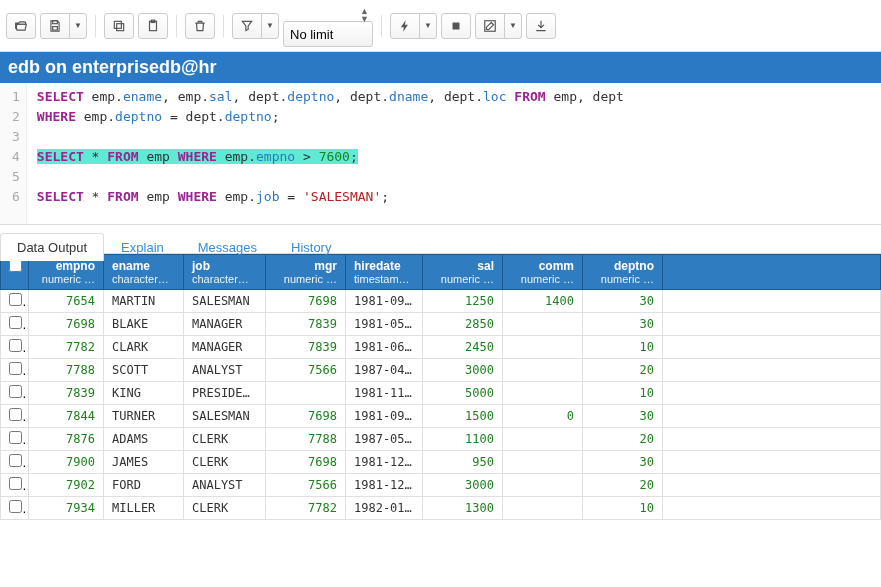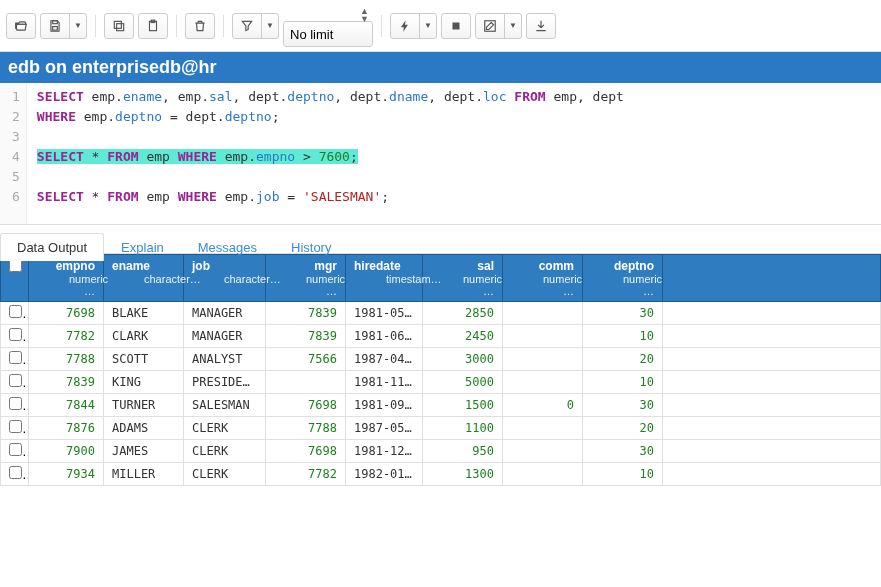--- a/index.html
+++ b/index.html
@@ -30,21 +30,21 @@
   .num { color: #1e7f1e; }
   .str { color: #b22222; }
 
   .tabs { display: flex; border-bottom: 1px solid #ddd; background: #fff; }
   .tab { padding: 6px 16px; color: #3b8cd6; cursor: pointer; border: 1px solid transparent; border-bottom: none; position: relative; top: 8px; }
   .tab.active { color: #333; background: #fff; border-color: #ddd; border-radius: 3px 3px 0 0; }
 
   .grid { flex: 1; overflow: auto; font-size: 13px; }
   table { border-collapse: collapse; width: 100%; table-layout: fixed; }
   th { background: #2f7dc0; color: #fff; font-weight: 600; text-align: left; padding: 4px 8px; border: 1px solid #1f5a8f; vertical-align: top; font-size: 12px; }
-  th .sub { display: block; font-weight: 400; font-size: 11px; opacity: .9; margin-left: 32px; }
+  th .sub { display: block; font-weight: 400; font-size: 11px; opacity: .9; }
   td { border: 1px solid #e0e0e0; padding: 3px 8px; white-space: nowrap; overflow: hidden; text-overflow: ellipsis; }
   td.num, th.numcol { text-align: right; }
   td.mono { font-family: Menlo, Consolas, monospace; font-size: 12px; }
   .chk { width: 28px; text-align: center; }
   input[type=checkbox] { width: 13px; height: 13px; }
 
   svg { width: 14px; height: 14px; }
 </style>
 </head>
 <body>
@@ -176,20 +176,32 @@
           <th>hiredate<span class="sub">timestam…</span></th>
           <th class="numcol">sal<span class="sub">numeric …</span></th>
           <th class="numcol">comm<span class="sub">numeric …</span></th>
           <th class="numcol">deptno<span class="sub">numeric …</span></th>
           <th></th>
         </tr>
       </thead>
     <tbody id="tbody">
         <tr>
           <td class="chk"><input type="checkbox" style=""></td>
+          <td class="num mono">7654</td>
+          <td class="mono">MARTIN</td>
+          <td class="mono">SALESMAN</td>
+          <td class="num mono">7698</td>
+          <td class="mono">1981-09-…</td>
+          <td class="num mono">1250</td>
+          <td class="num mono">1400</td>
+          <td class="num mono">30</td>
+          <td></td>
+        </tr>
+        <tr>
+          <td class="chk"><input type="checkbox" style=""></td>
           <td class="num mono">7698</td>
           <td class="mono">BLAKE</td>
           <td class="mono">MANAGER</td>
           <td class="num mono">7839</td>
           <td class="mono">1981-05-…</td>
           <td class="num mono">2850</td>
           <td class="num mono"></td>
           <td class="num mono">30</td>
           <td></td>
         </tr>
@@ -260,20 +272,32 @@
           <td class="mono">CLERK</td>
           <td class="num mono">7698</td>
           <td class="mono">1981-12-…</td>
           <td class="num mono">950</td>
           <td class="num mono"></td>
           <td class="num mono">30</td>
           <td></td>
         </tr>
         <tr>
           <td class="chk"><input type="checkbox" style=""></td>
+          <td class="num mono">7902</td>
+          <td class="mono">FORD</td>
+          <td class="mono">ANALYST</td>
+          <td class="num mono">7566</td>
+          <td class="mono">1981-12-…</td>
+          <td class="num mono">3000</td>
+          <td class="num mono"></td>
+          <td class="num mono">20</td>
+          <td></td>
+        </tr>
+        <tr>
+          <td class="chk"><input type="checkbox" style=""></td>
           <td class="num mono">7934</td>
           <td class="mono">MILLER</td>
           <td class="mono">CLERK</td>
           <td class="num mono">7782</td>
           <td class="mono">1982-01-…</td>
           <td class="num mono">1300</td>
           <td class="num mono"></td>
           <td class="num mono">10</td>
           <td></td>
         </tr>

